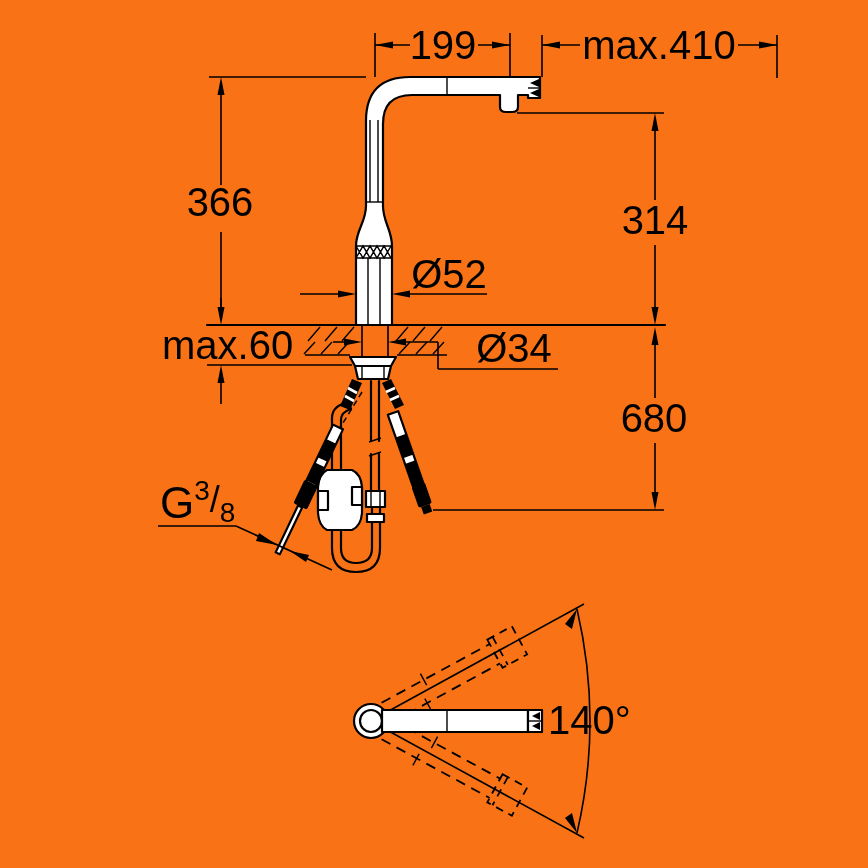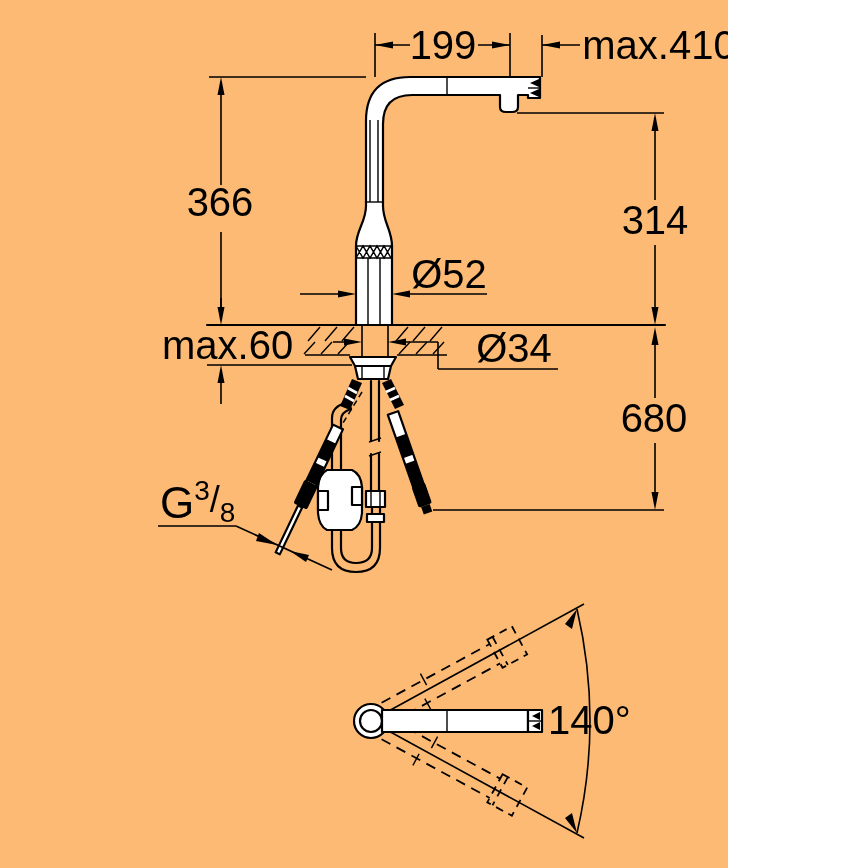--- a/index.html
+++ b/index.html
@@ -1,16 +1,16 @@
 <!DOCTYPE html>
 <html><head>
 <meta charset="utf-8">
 <style>
   html,body{margin:0;padding:0;background:#ffffff;}
-  .stage{width:728px;height:868px;background:#fdba74;position:relative;overflow:hidden;}
+  .stage{width:868px;height:868px;background:#f97316;position:relative;overflow:hidden;}
   svg{display:block;}
   text{font-family:"Liberation Sans","DejaVu Sans",sans-serif;fill:#000;}
   .fs40{font-size:40px;}
   .mid{text-anchor:middle;}
   .ln{stroke:#000;fill:none;stroke-width:2.2;stroke-linecap:round;stroke-linejoin:round;}
   .lnw{stroke:#000;fill:#fff;stroke-width:2.2;stroke-linejoin:round;}
   .dim{stroke:#000;fill:none;stroke-width:1.6;}
   .thin{stroke:#000;fill:none;stroke-width:1.4;}
   .arr{fill:#000;stroke:none;}
   .blk{fill:#000;stroke:none;}

